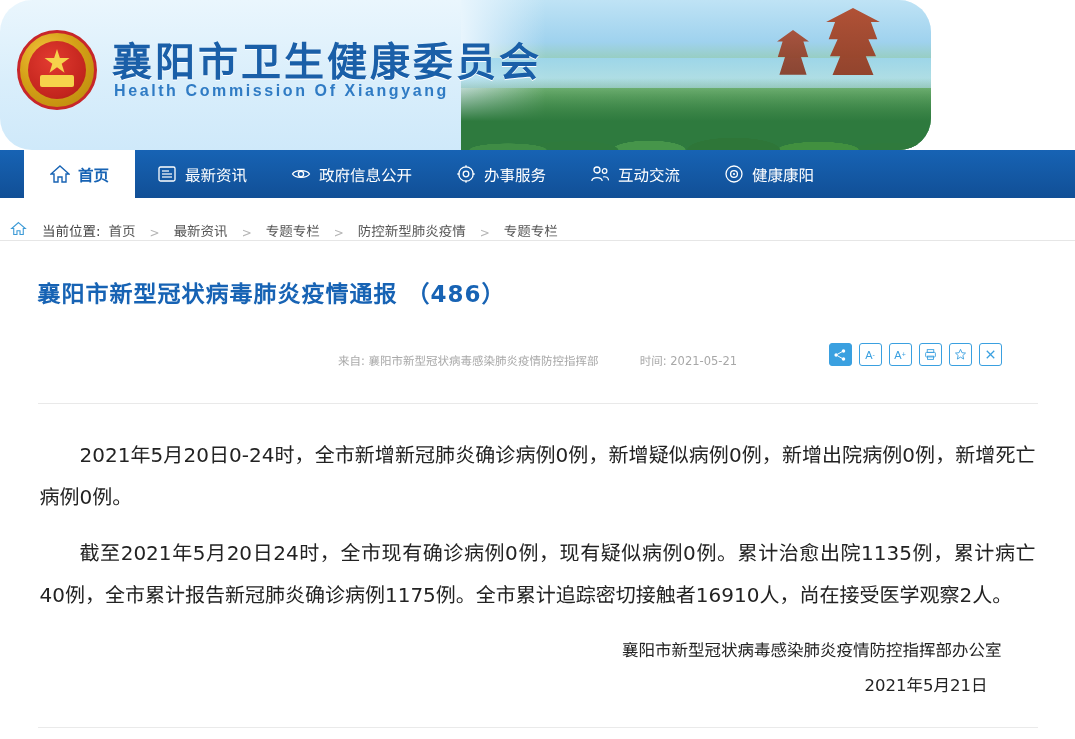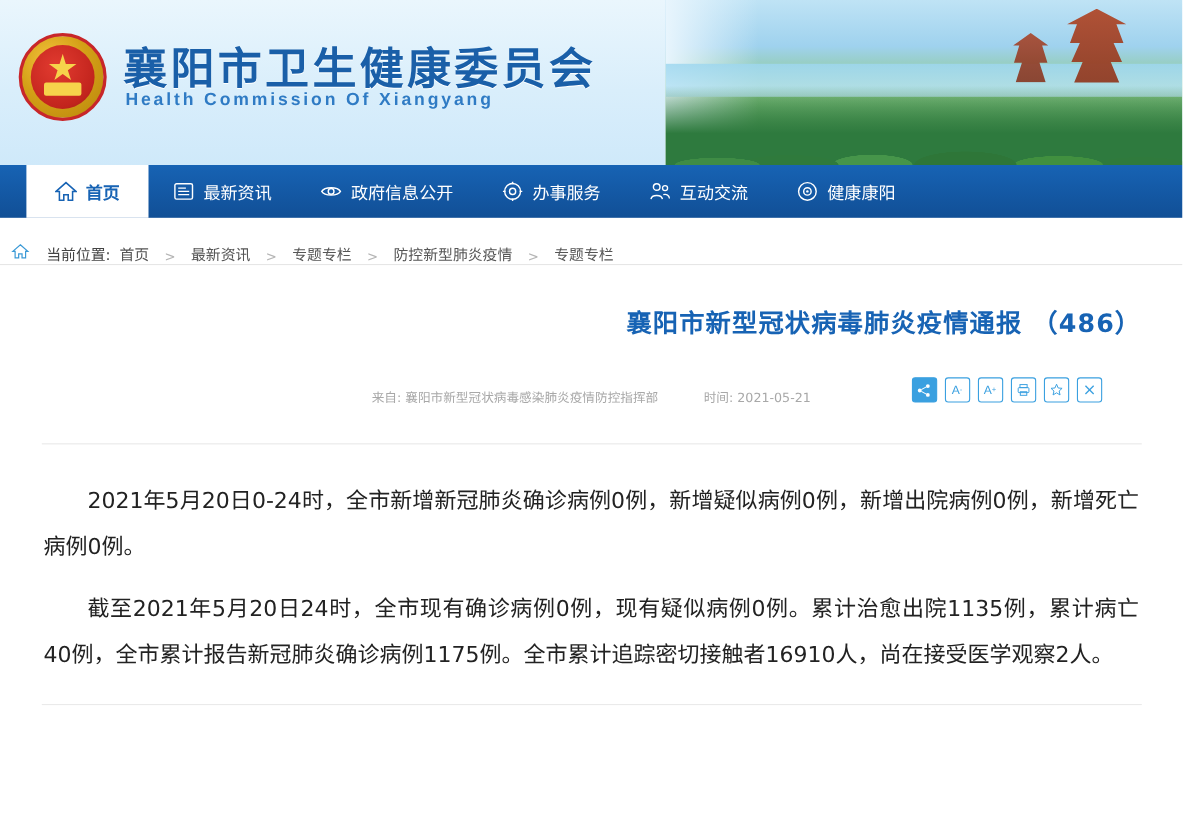--- a/index.html
+++ b/index.html
@@ -11,24 +11,25 @@
     height: 739px;
     background: #ffffff;
     font-family: "Liberation Sans", sans-serif;
     overflow: hidden;
     color: #333;
   }
 
   
   .banner {
     position: relative;
-    width: 1075px;
+    width: 931px;
     height: 150px;
     overflow: hidden;
     background: linear-gradient(180deg, #eaf6fd 0%, #d9eefb 55%, #cfe9fa 100%);
+    border-radius: 32px;
   }
   
   .banner-photo {
     position: absolute;
     right: 0;
     top: 0;
     width: 470px;
     height: 150px;
     background:
       linear-gradient(180deg, rgba(255,255,255,0.0) 55%, rgba(255,255,255,0.25) 100%),
@@ -193,21 +194,21 @@
   .breadcrumb .bc-sep { color: #b5b5b5; padding: 0 6px; font-size: 12px; }
 
   
   .article {
     width: 1000px;
     margin: 0 auto;
     padding-top: 34px;
     box-sizing: border-box;
   }
   .article-title {
-    text-align: right;
+    text-align: left;
     font-size: 23px;
     font-weight: bold;
     color: #1763b4;
     font-family: "DejaVu Sans", sans-serif;
     letter-spacing: 1px;
   }
   .meta-row {
     margin-top: 34px;
     height: 34px;
     display: flex;
@@ -443,15 +444,19 @@
           </svg>
       </div>
     </div>
   </div>
 
   <div class="body-text">
     <p>2021年5月20日0-24时，全市新增新冠肺炎确诊病例0例，新增疑似病例0例，新增出院病例0例，新增死亡病例0例。</p>
     <p>截至2021年5月20日24时，全市现有确诊病例0例，现有疑似病例0例。累计治愈出院1135例，累计病亡40例，全市累计报告新冠肺炎确诊病例1175例。全市累计追踪密切接触者16910人，尚在接受医学观察2人。</p>
   </div>
 
+  <div class="sign">
+    <div>襄阳市新型冠状病毒感染肺炎疫情防控指挥部办公室</div>
+    <div class="date">2021年5月21日</div>
+  </div>
 
   <div class="bottom-rule"></div>
 </div>
 
 </body></html>

